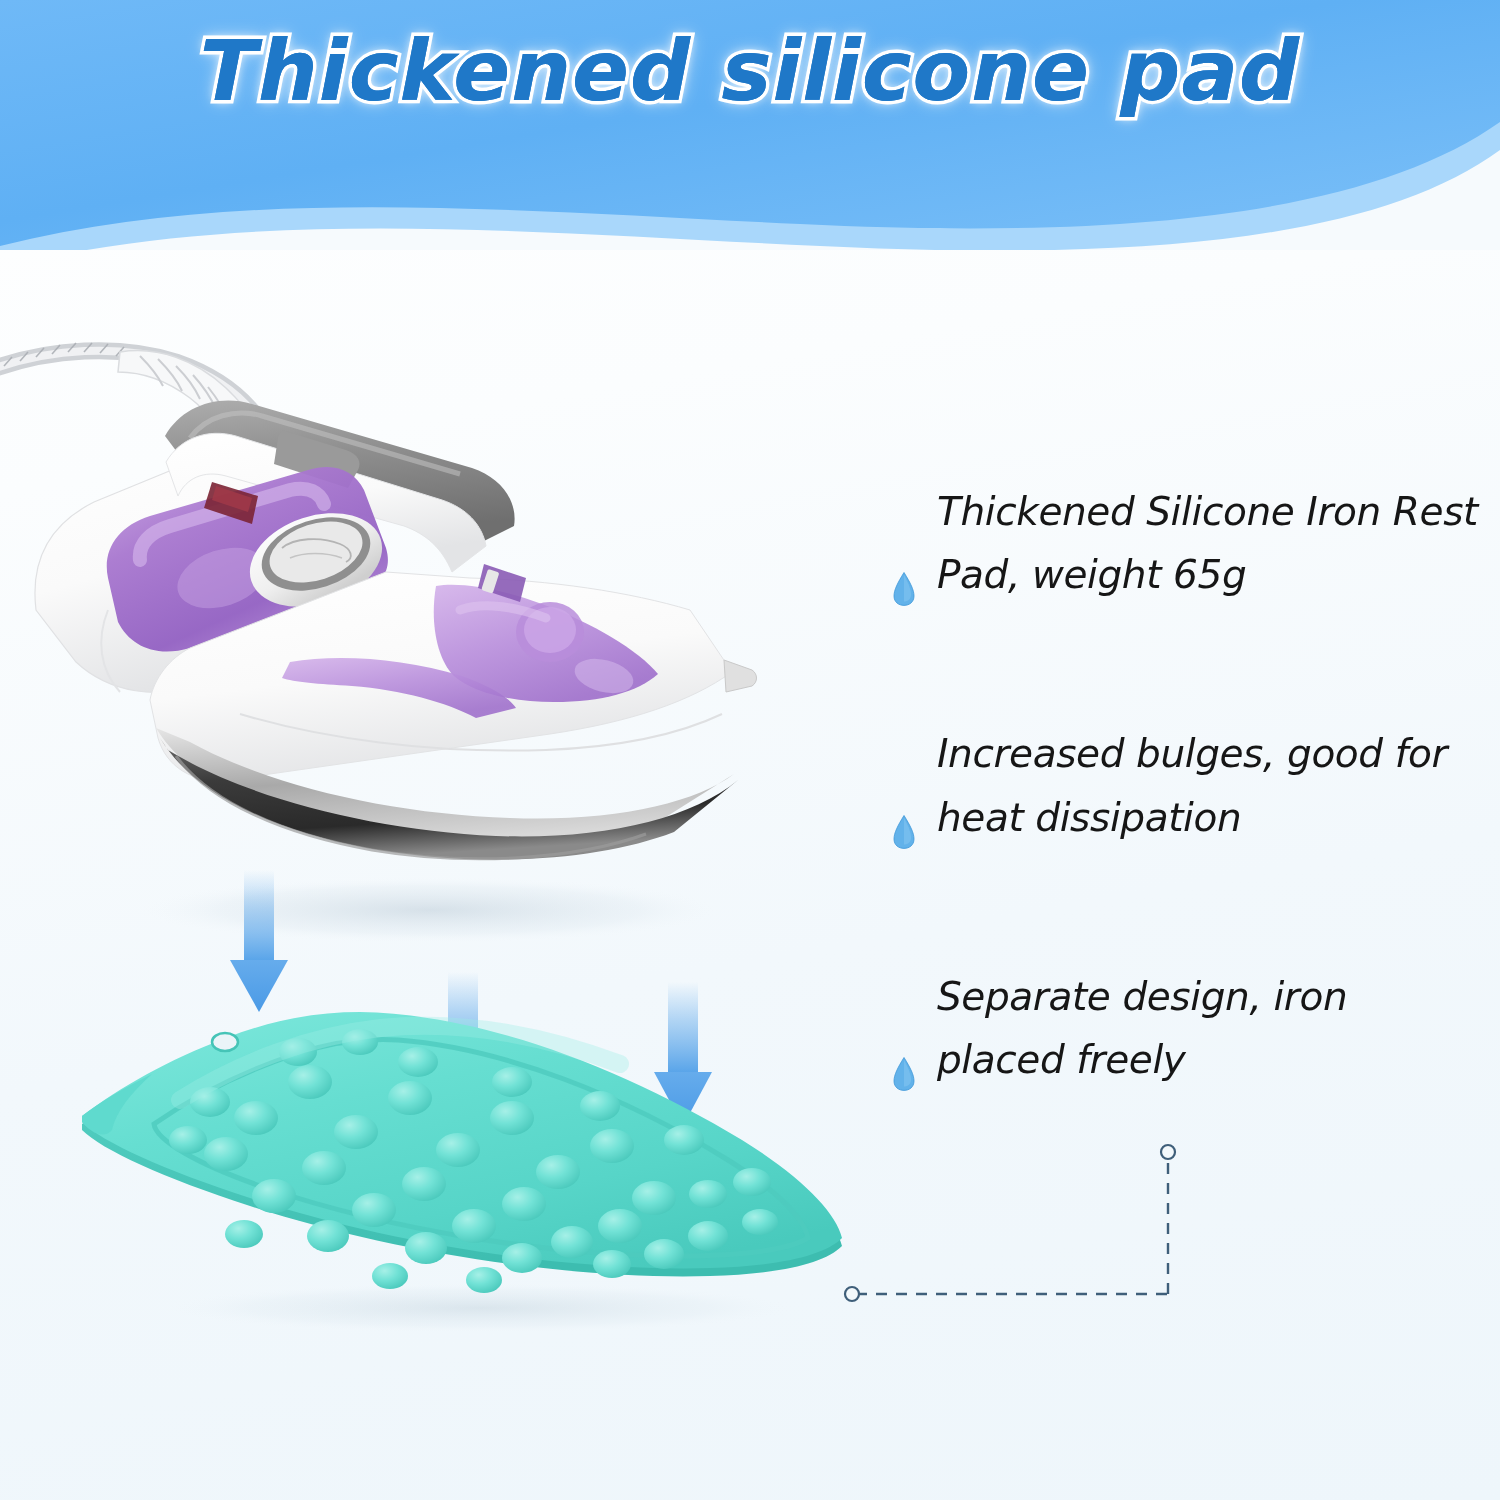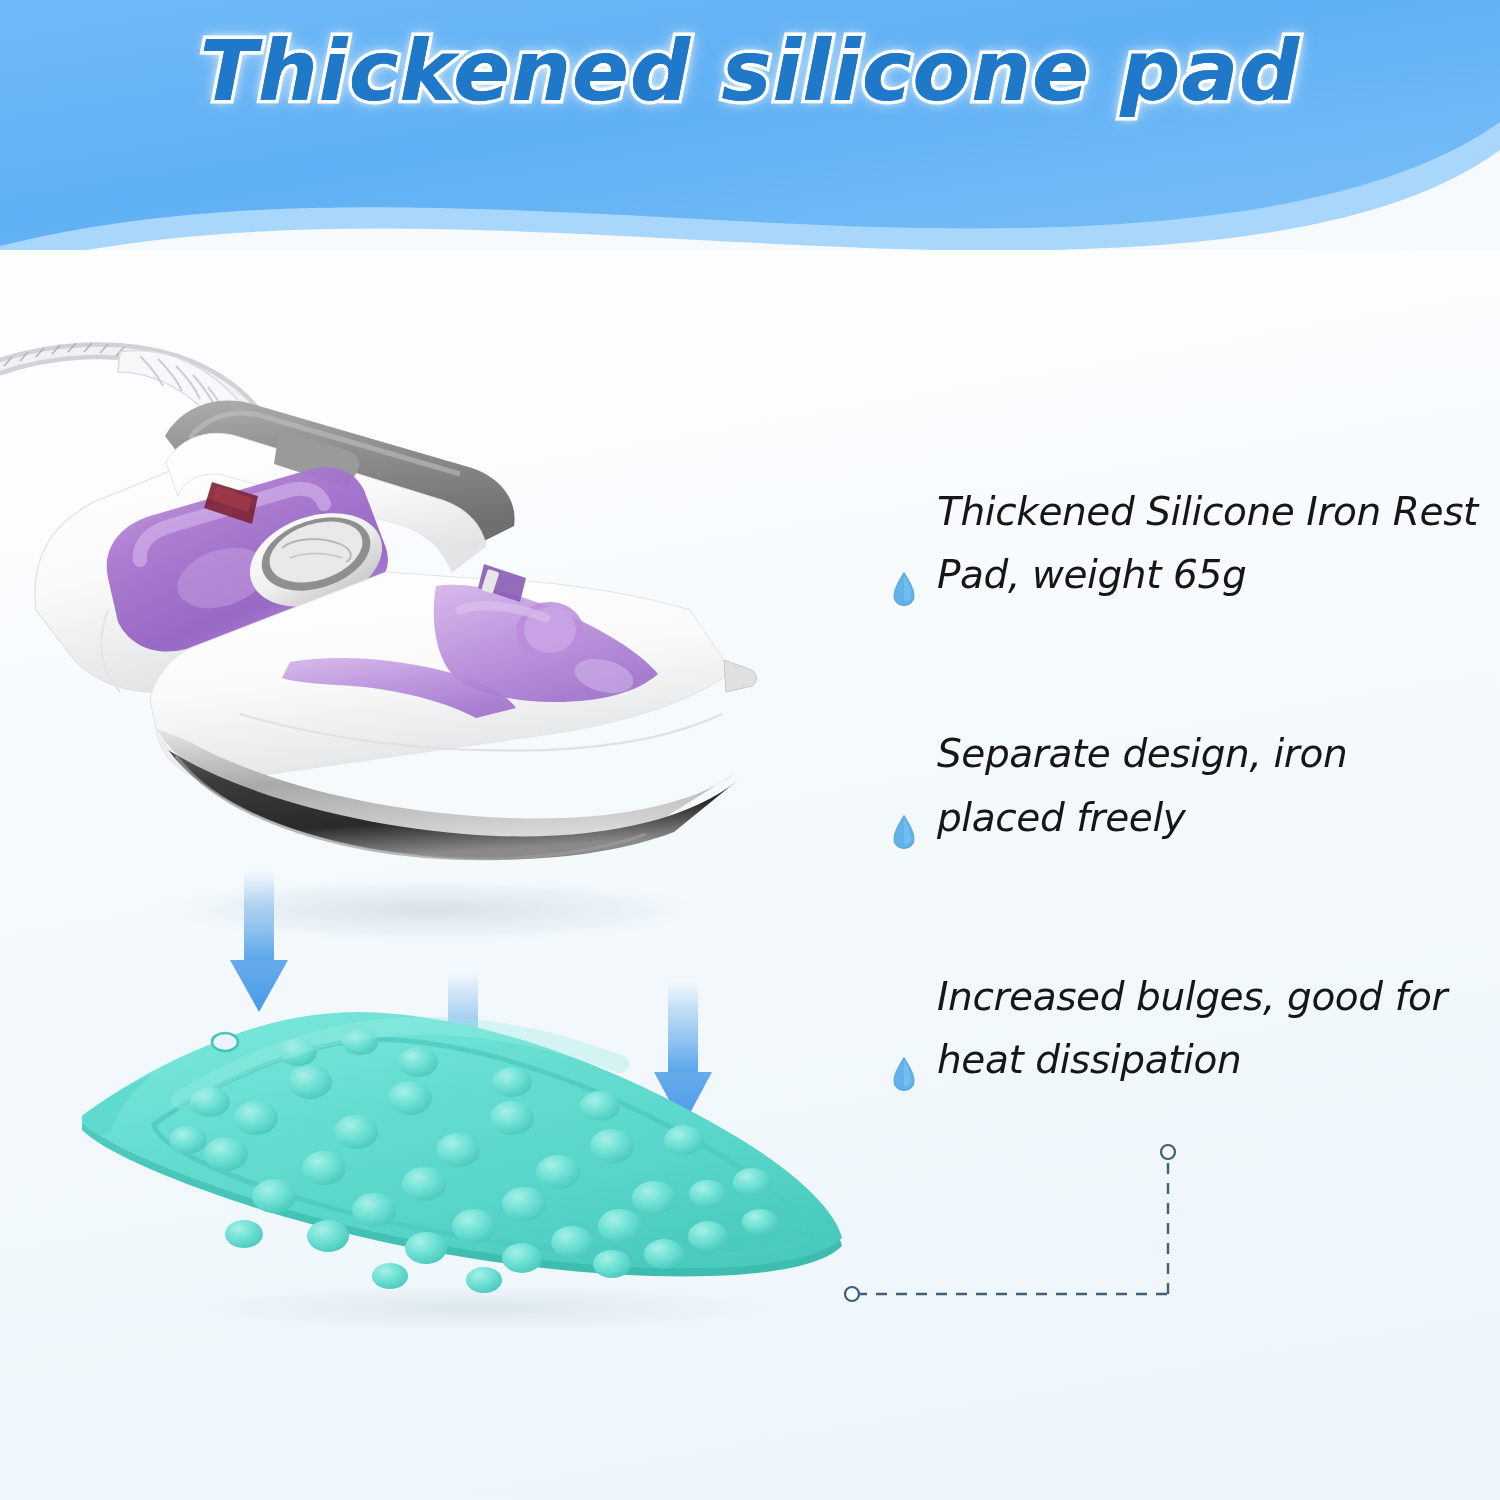--- a/index.html
+++ b/index.html
@@ -147,30 +147,30 @@
       </svg>
       <div class="feature-text">Thickened Silicone Iron Rest Pad, weight 65g</div>
     </div>
 
     <div class="feature">
       <svg class="drop-icon" viewBox="0 0 22 34">
         <path d="M11 0.5 C17.5 11 21 18 21 24 C21 30 16.5 33.4 11 33.4
                  C5.5 33.4 1 30 1 24 C1 18 4.5 11 11 0.5 Z" fill="#62b2ea" stroke="#3d97d8" stroke-width="0.8"></path>
         <path d="M11 3 C15.5 11.5 18 17.6 18 22.6 C18 27 15 29.6 11 29.6 Z" fill="#7ec2ef" opacity="0.7"></path>
       </svg>
-      <div class="feature-text">Separate design, iron placed freely</div>
+      <div class="feature-text">Increased bulges, good for heat dissipation</div>
     </div>
 
     <div class="feature">
       <svg class="drop-icon" viewBox="0 0 22 34">
         <path d="M11 0.5 C17.5 11 21 18 21 24 C21 30 16.5 33.4 11 33.4
                  C5.5 33.4 1 30 1 24 C1 18 4.5 11 11 0.5 Z" fill="#62b2ea" stroke="#3d97d8" stroke-width="0.8"></path>
         <path d="M11 3 C15.5 11.5 18 17.6 18 22.6 C18 27 15 29.6 11 29.6 Z" fill="#7ec2ef" opacity="0.7"></path>
       </svg>
-      <div class="feature-text">Increased bulges, good for heat dissipation</div>
+      <div class="feature-text">Separate design, iron placed freely</div>
     </div>
 
   </div>
 
   <div class="stage">
 
     <svg id="iron-art" class="art" viewBox="0 0 840 650">
       <defs>
         <linearGradient id="bodyG" x1="0" y1="0" x2="0.35" y2="1">
           <stop offset="0%" stop-color="#ffffff"></stop>

